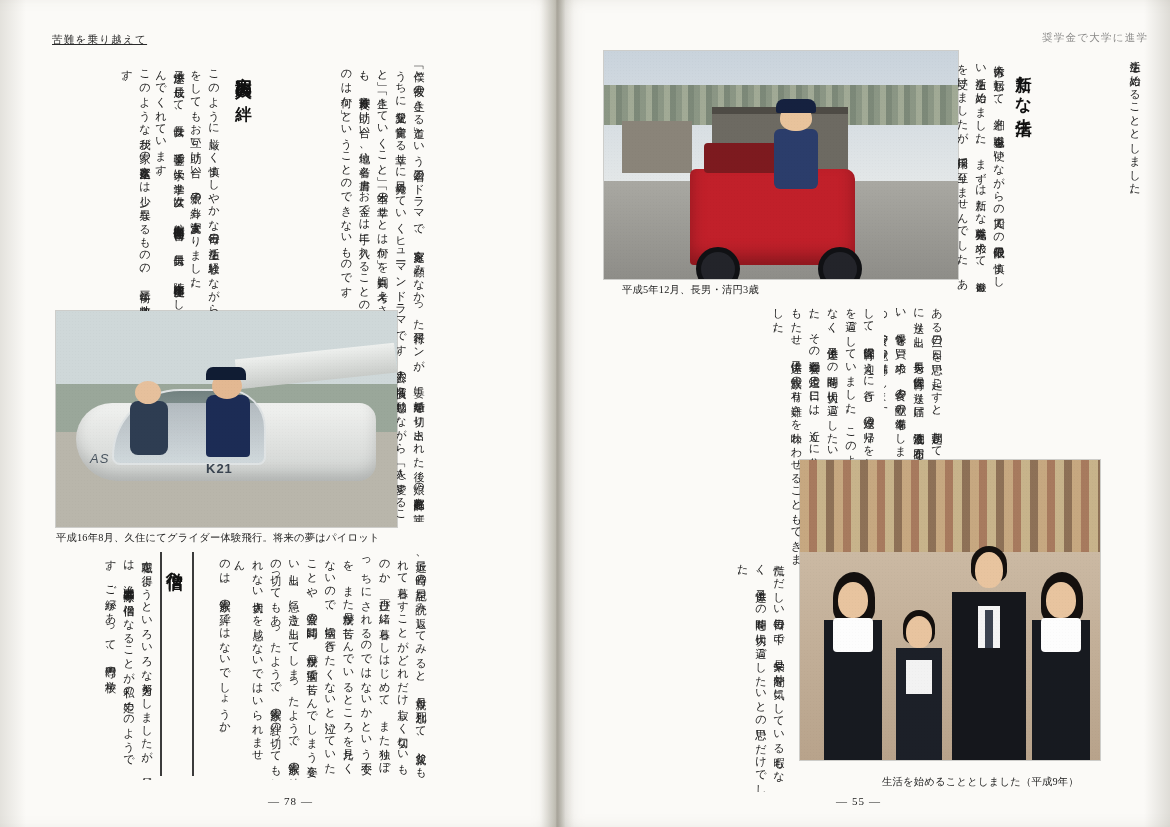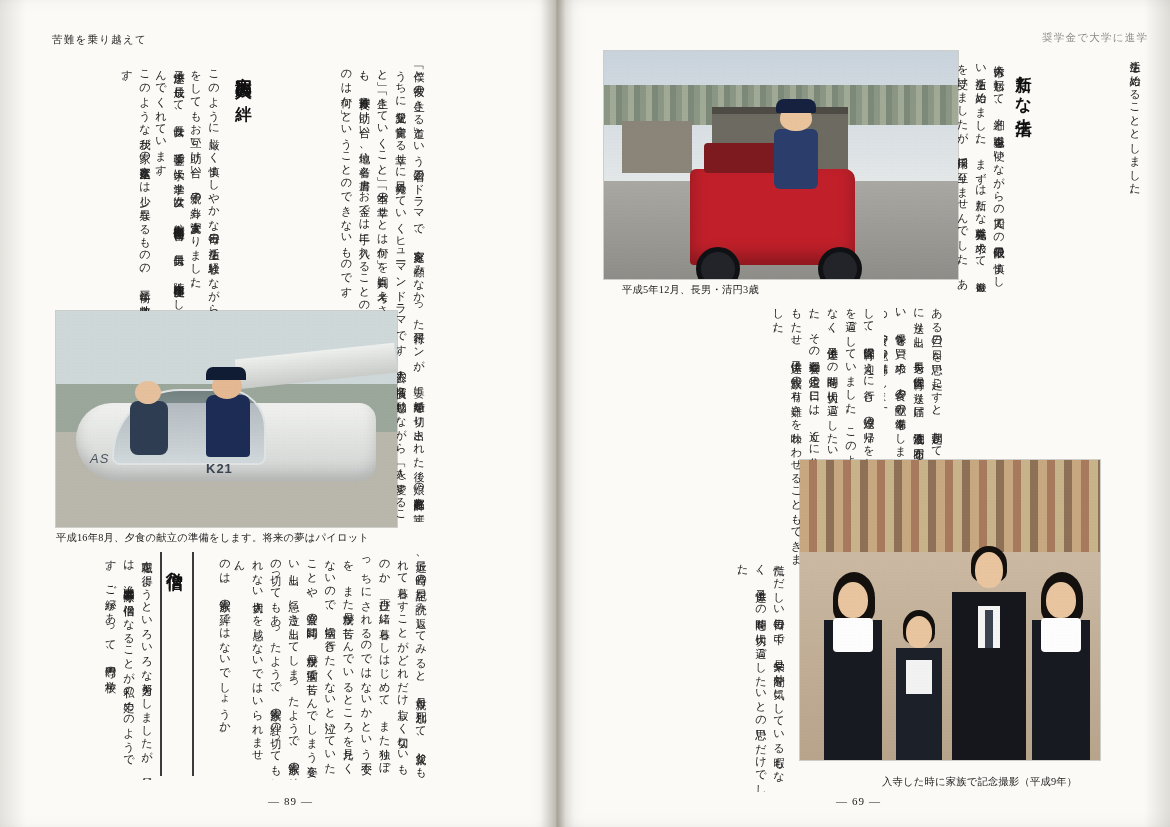--- a/index.html
+++ b/index.html
@@ -238,21 +238,21 @@
 <body>
 
 <div id="page">
 
   <div class="sheet left"></div>
   <div class="sheet right"></div>
   <div class="gutter"></div>
   <div class="edge-shadow-l"></div>
   <div class="edge-shadow-r"></div>
 
-  <div class="runhead" style="left:52px; top:33px;">苦難を乗り越えて</div>
+  <div class="runhead" style="left:52px; top:33px;text-decoration:underline;">苦難を乗り越えて</div>
 
   <div class="vhead" style="right:null; left:232px; top:64px; height:150px;">家族四人の絆</div>
 
   <div class="vtext" style="left:187px; top:62px; width:36px; height:460px;">このように厳しく慎ましやかな毎日の生活を経験しながらも、四人だけの心温まる生活が続いたことから、兄弟喧嘩をしてもお互い助け合い、親子の絆も大変深まりました。</div>
 
   <div class="vtext" style="left:152px; top:62px; width:36px; height:460px;">子供達が成長して、長女は、奨学金で大学に進学、次女は、航空自衛隊女性自衛官に、長男は、陸上自衛隊生徒として、不甲斐ない父親に負担をかけずそれぞれの道を歩んでくれています。</div>
 
   <div class="vtext" style="left:118px; top:62px; width:36px; height:460px;">このような我が家の家庭生活とは少し異なるものの、三年前に放映されたあるテレビドラマが記憶に蘇ります。</div>
 
   <div class="vtext" style="left:252px; top:62px; width:176px; height:460px;">「僕と彼女の生きる道」という題名のドラマで、家庭を顧みなかった銀行マンが、妻に離婚を切り出された後、娘の家庭教師と話すうちに父親を自覚する幸せに目覚めていくヒューマンドラマです。主人公の名演技に感動しながら、「人を愛すること」、「生きていくこと」、「本当の幸せとは何か」を真剣に考えさせられました。子供達との最低限度の生活をしながらも、家族仲良く助け合い、地位、名誉、肩書、お金では手に入れることのできないものが大切なものは何か「本当に大切なものは何か」ということのできないものです。</div>
@@ -261,30 +261,30 @@
     <div class="field"></div>
     <div class="wing"></div>
     <div class="fuselage"></div>
     <div class="canopy"></div>
     <div class="pilot2"></div>
     <div class="pilot"></div>
     <div class="tailmark">AS</div>
     <div class="regmark">K21</div>
     <div class="noise"></div>
   </div>
-  <div class="caption" style="left:56px; top:531px;">平成16年8月、夕食の献立の準備をします。将来の夢はパイロット</div>
+  <div class="caption" style="left:56px; top:531px;">平成16年8月、久住にてグライダー体験飛行。将来の夢はパイロット</div>
 
   <div class="headbox" style="left:160px; top:552px; width:30px; height:224px;"></div>
   <div class="vhead" style="left:163px; top:560px; height:96px;">僧侶へ</div>
 
   <div class="vtext" style="left:200px; top:552px; width:34px; height:228px;">のは、家族の絆ではないでしょうか。</div>
   <div class="vtext" style="left:234px; top:552px; width:196px; height:228px;">最近、当時の日記を読み返してみると、母親と死別して、父親とも離れて暮らすことがどれだけ寂しく切ないものか、再び一緒に暮らしはじめて、また独りぼっちにされるのではないかという不安を、また母親が苦しんでいるところを見たくないので、病室に行きたくないと泣いていたことや、音楽の時間に、母親が病室で苦しんでしまう姿を思い出し、急に泣き出してしまったようで、家族の絆の切ってもあったようで、家族の絆の切っても切れない大切さを感じないではいられません。</div>
   <div class="vtext" style="left:56px; top:552px; width:100px; height:228px;">定職を得ようといろいろな努力をしましたが、結局は、浄土真宗本願寺派の僧侶になることが私の定めのようです。ご縁があって、専門の学校</div>
 
-  <div class="folio" style="left:268px; top:795px;">— 89 —</div>
+  <div class="folio" style="left:268px; top:795px;">— 78 —</div>
 
   <div class="runhead" style="left:1042px; top:31px; opacity:.55;">奨学金で大学に進学</div>
 
   <div class="vtext" style="left:1110px; top:52px; width:34px; height:210px;">生活を始めることとしました。</div>
 
   <div class="vhead" style="left:1012px; top:62px; height:130px;">新たな生活</div>
 
   <div class="vtext" style="left:952px; top:56px; width:56px; height:236px;">大分市に転居して、細々と退職金を使いながらの四人での最低限の慎ましい生活を始めました。まずは新たな就職先を求めて、幾度も面接を受けましたが、採用に至りませんでした。ある時、縁があって採用していただいた会社でも、保育園の迎え等でいつも早い退社では、リストラの対象でしかありません。母子家庭には許されても父子家庭の面でも父子家庭には、きわめて厳しい環境にありました。</div>
 
   <div class="photo" id="photo-jeep" style="left:604px; top:51px; width:354px; height:228px;">
@@ -335,17 +335,17 @@
 
     <div class="person p-girl2" style="left:232px; width:58px; height:188px;">
       <div class="hair" style="left:9px; top:0; width:42px; height:52px;"></div>
       <div class="head" style="left:14px; top:10px; width:30px; height:36px;"></div>
       <div class="body"></div>
       <div class="collar"></div>
     </div>
 
     <div class="noise"></div>
   </div>
-  <div class="caption" style="left:882px; top:775px;">入寺した時に家族で記念撮影（平成9年）</div>
-
-  <div class="folio" style="left:836px; top:795px;">— 69 —</div>
+  <div class="caption" style="left:882px; top:775px;">生活を始めることとしました（平成9年）</div>
+
+  <div class="folio" style="left:836px; top:795px;">— 55 —</div>
 
 </div>
 
 </body></html>

